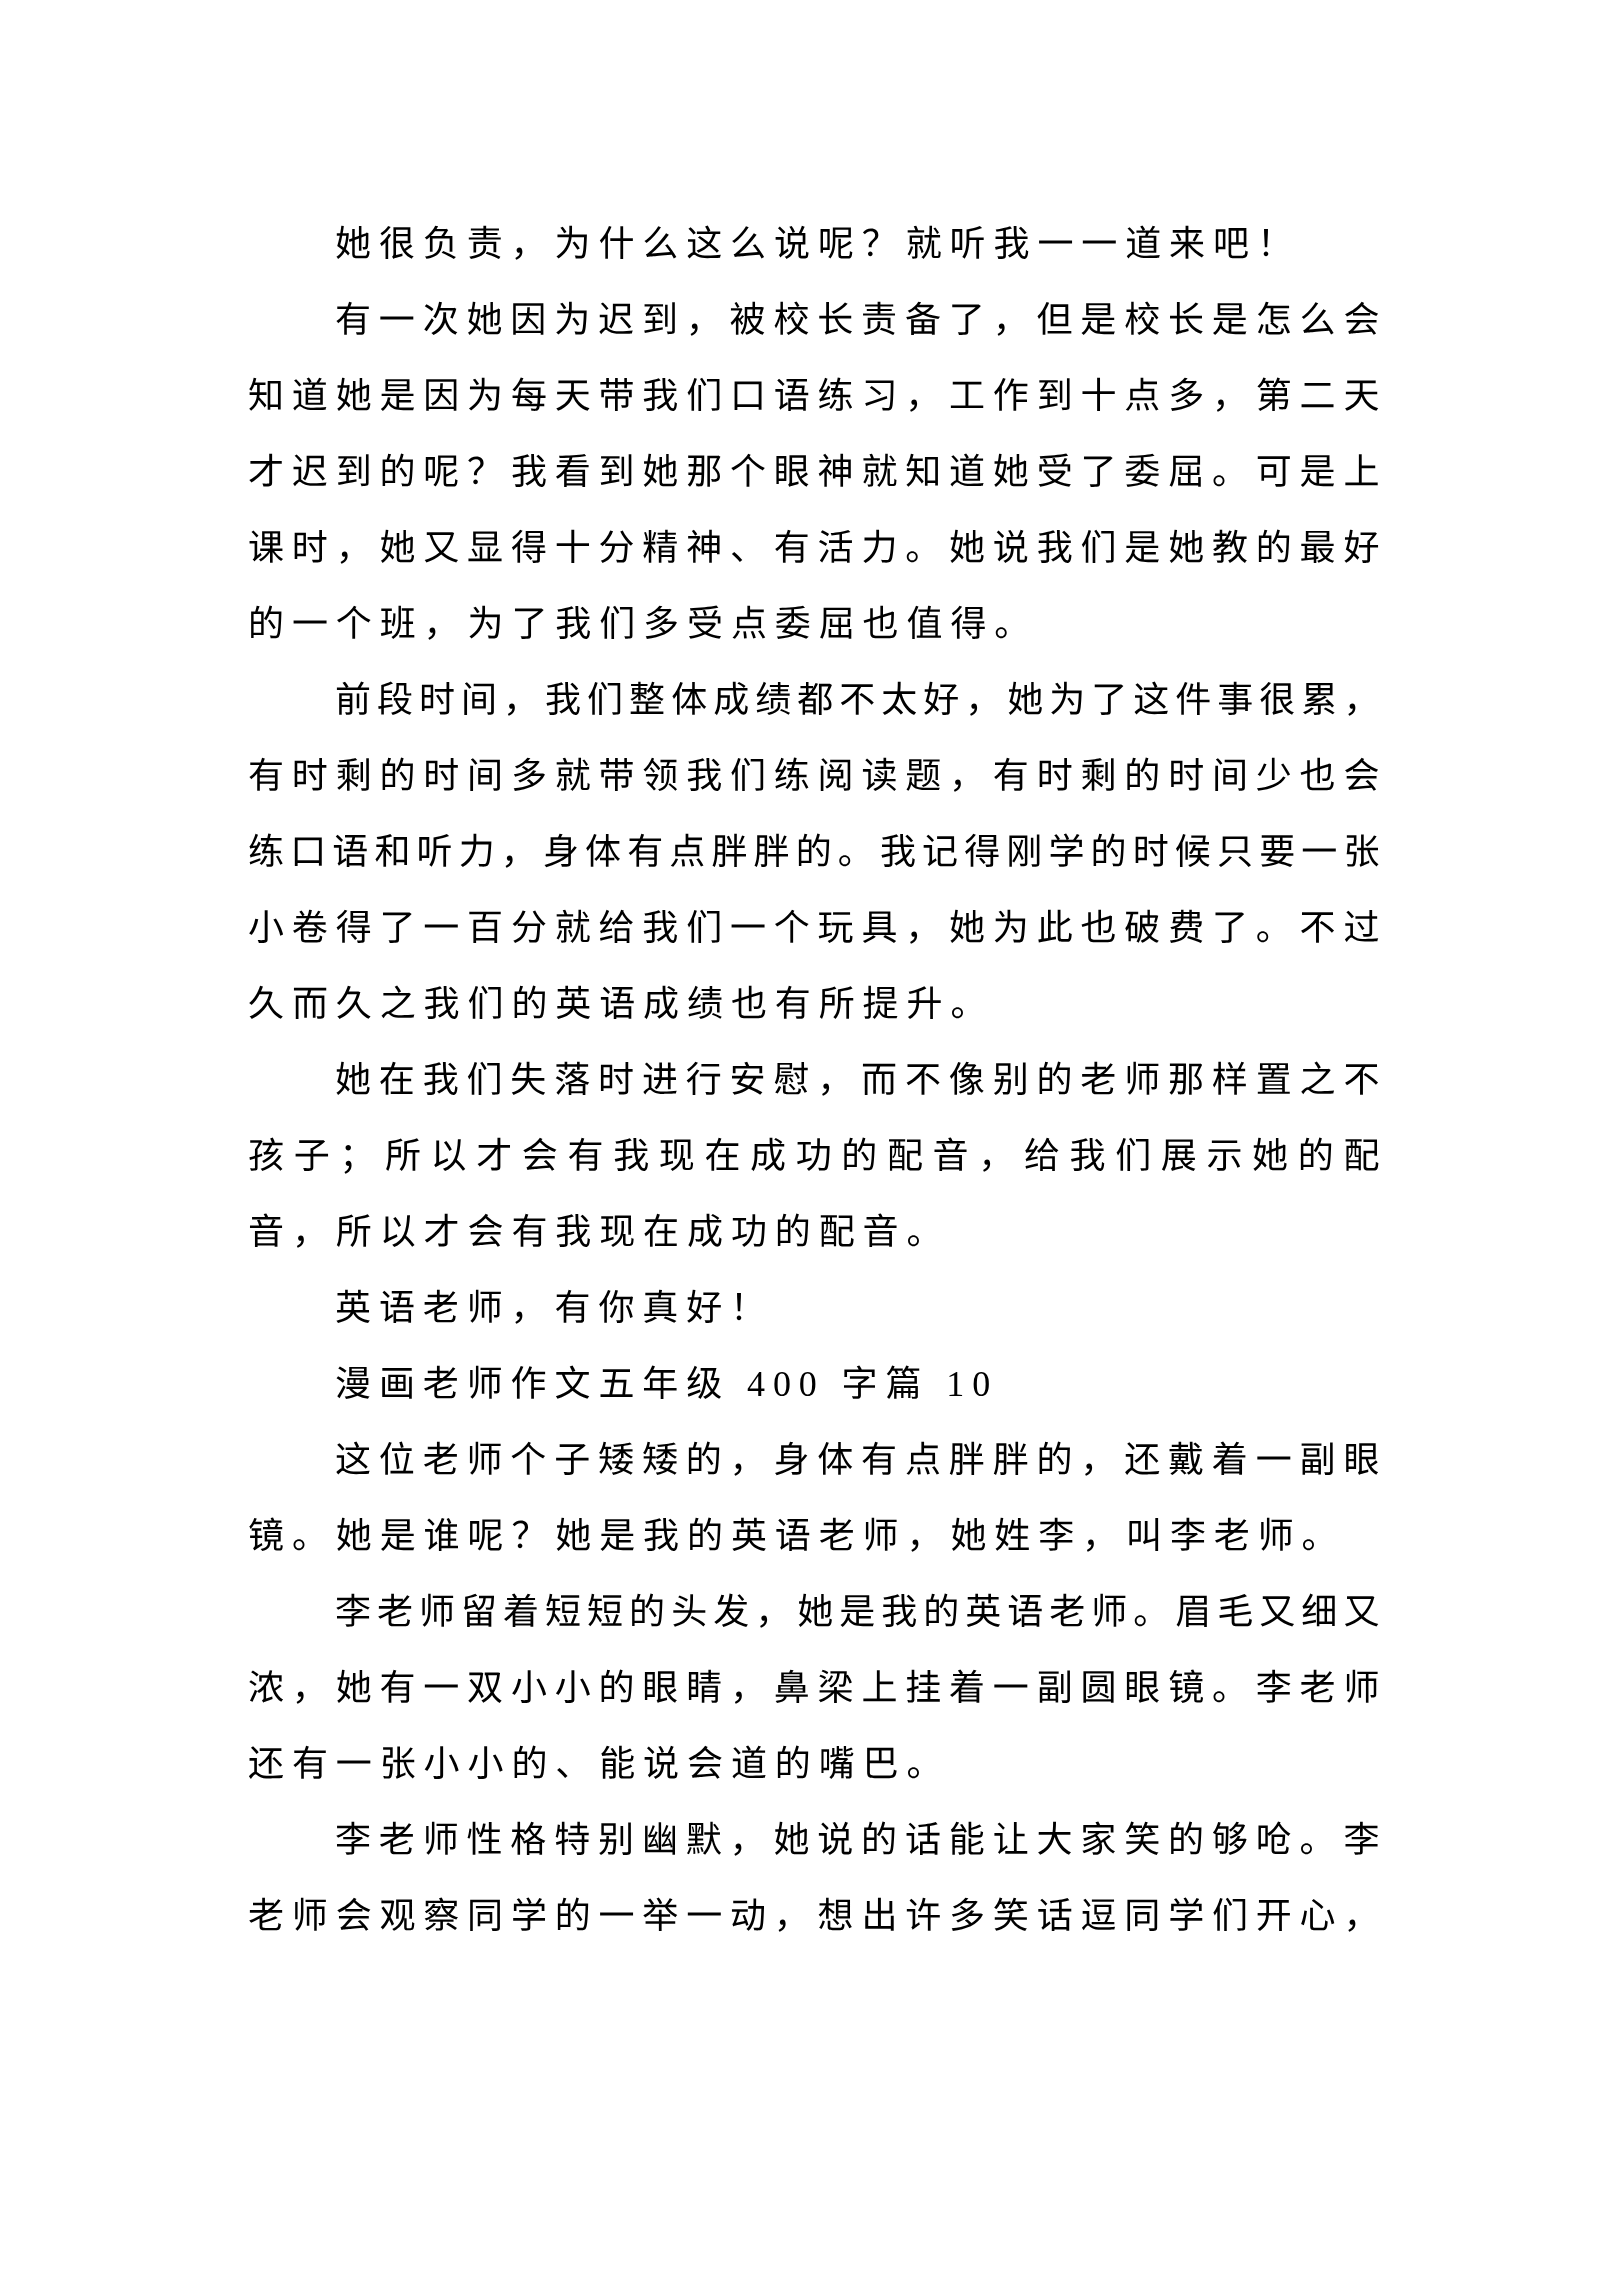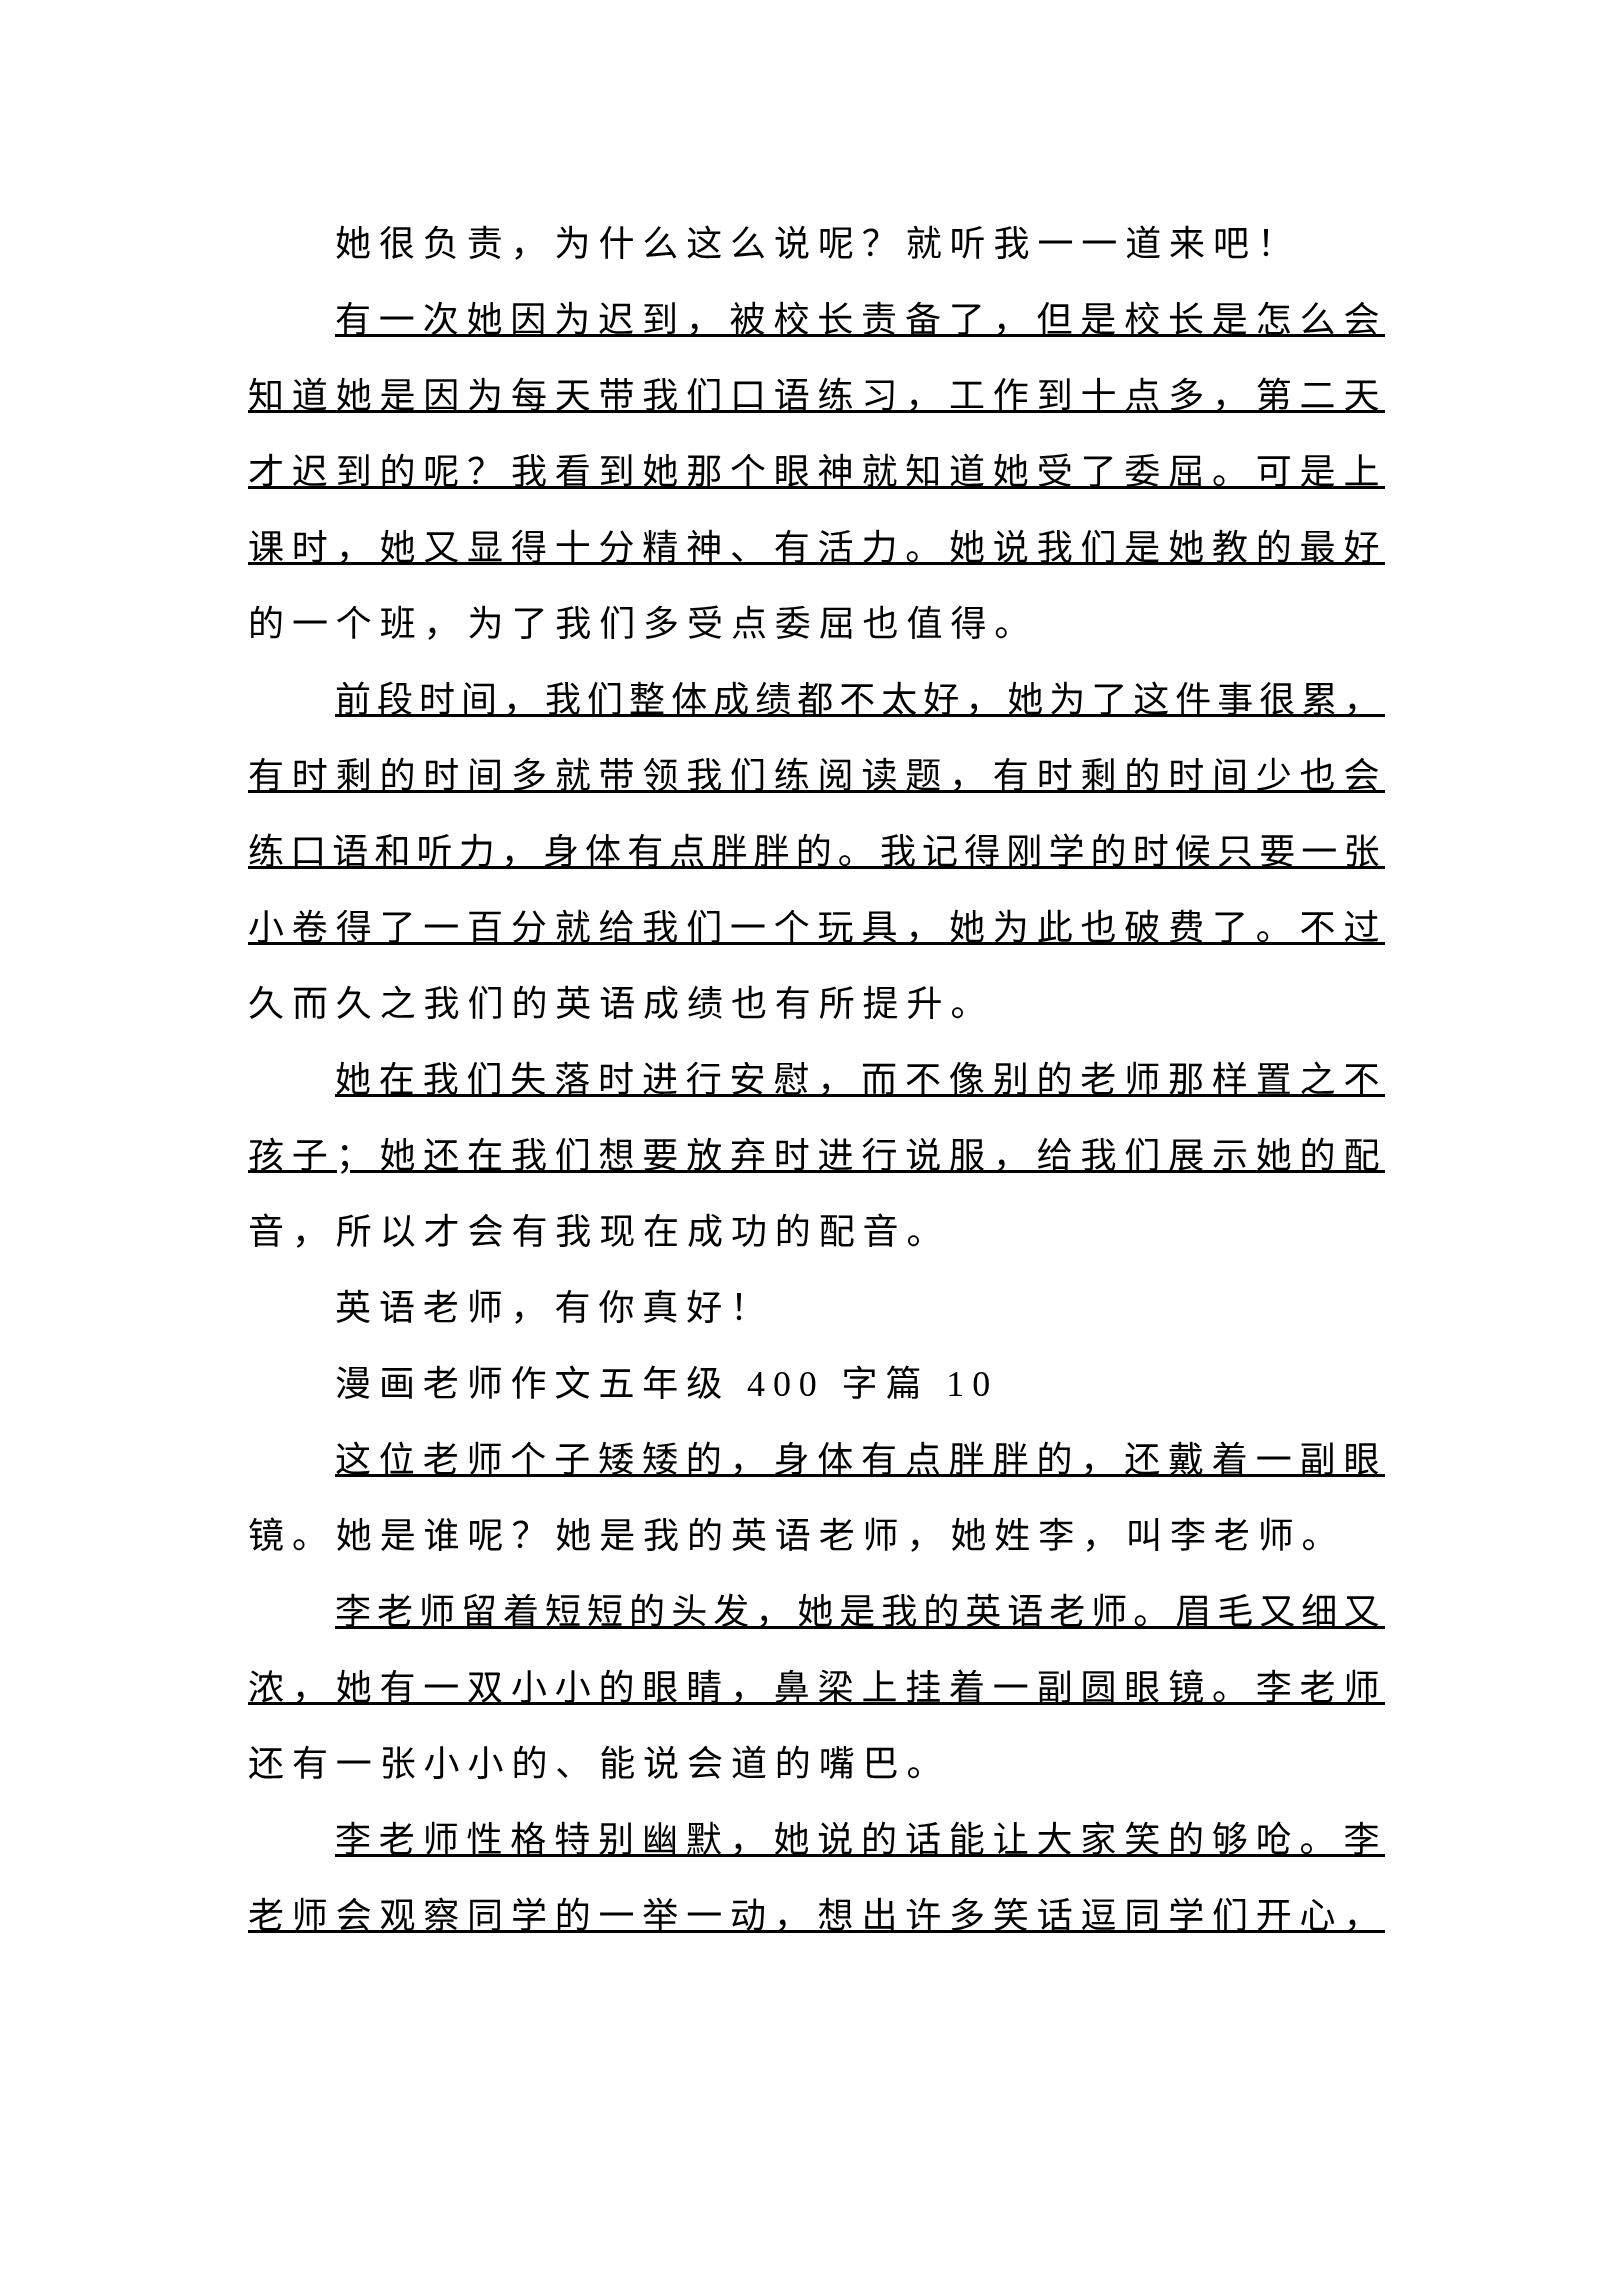--- a/index.html
+++ b/index.html
@@ -36,21 +36,20 @@
     height: 76px;
     line-height: 76px;
     letter-spacing: 7.9px;
     white-space: nowrap;
   }
   .line.justify {
     letter-spacing: 5.6px;
     white-space: normal;
     text-align: justify;
     text-align-last: justify;
-    text-decoration: underline;
   }
   .line.indent {
     text-indent: 87px;
   }
 </style>
 </head>
 <body style="background: rgb(255, 255, 255);">
 
 <main class="page">
   <section class="text-block" id="text-block" style="color: rgb(0, 0, 0);">
@@ -59,21 +58,21 @@
       <div class="line justify">知道她是因为每天带我们口语练习，工作到十点多，第二天</div>
       <div class="line justify">才迟到的呢？我看到她那个眼神就知道她受了委屈。可是上</div>
       <div class="line justify">课时，她又显得十分精神、有活力。她说我们是她教的最好</div>
       <div class="line">的一个班，为了我们多受点委屈也值得。</div>
       <div class="line indent justify">前段时间，我们整体成绩都不太好，她为了这件事很累，</div>
       <div class="line justify">有时剩的时间多就带领我们练阅读题，有时剩的时间少也会</div>
       <div class="line justify">练口语和听力，身体有点胖胖的。我记得刚学的时候只要一张</div>
       <div class="line justify">小卷得了一百分就给我们一个玩具，她为此也破费了。不过</div>
       <div class="line">久而久之我们的英语成绩也有所提升。</div>
       <div class="line indent justify">她在我们失落时进行安慰，而不像别的老师那样置之不</div>
-      <div class="line justify">孩子；她还在我们想要放弃时进行说服，给我们展示她的配</div>
+      <div class="line justify">孩子；所以才会有我现在成功的配音，给我们展示她的配</div>
       <div class="line">音，所以才会有我现在成功的配音。</div>
       <div class="line indent">英语老师，有你真好！</div>
       <div class="line indent">漫画老师作文五年级 400 字篇 10</div>
       <div class="line indent justify">这位老师个子矮矮的，身体有点胖胖的，还戴着一副眼</div>
       <div class="line">镜。她是谁呢？她是我的英语老师，她姓李，叫李老师。</div>
       <div class="line indent justify">李老师留着短短的头发，她是我的英语老师。眉毛又细又</div>
       <div class="line justify">浓，她有一双小小的眼睛，鼻梁上挂着一副圆眼镜。李老师</div>
       <div class="line">还有一张小小的、能说会道的嘴巴。</div>
       <div class="line indent justify">李老师性格特别幽默，她说的话能让大家笑的够呛。李</div>
       <div class="line justify">老师会观察同学的一举一动，想出许多笑话逗同学们开心，</div>

